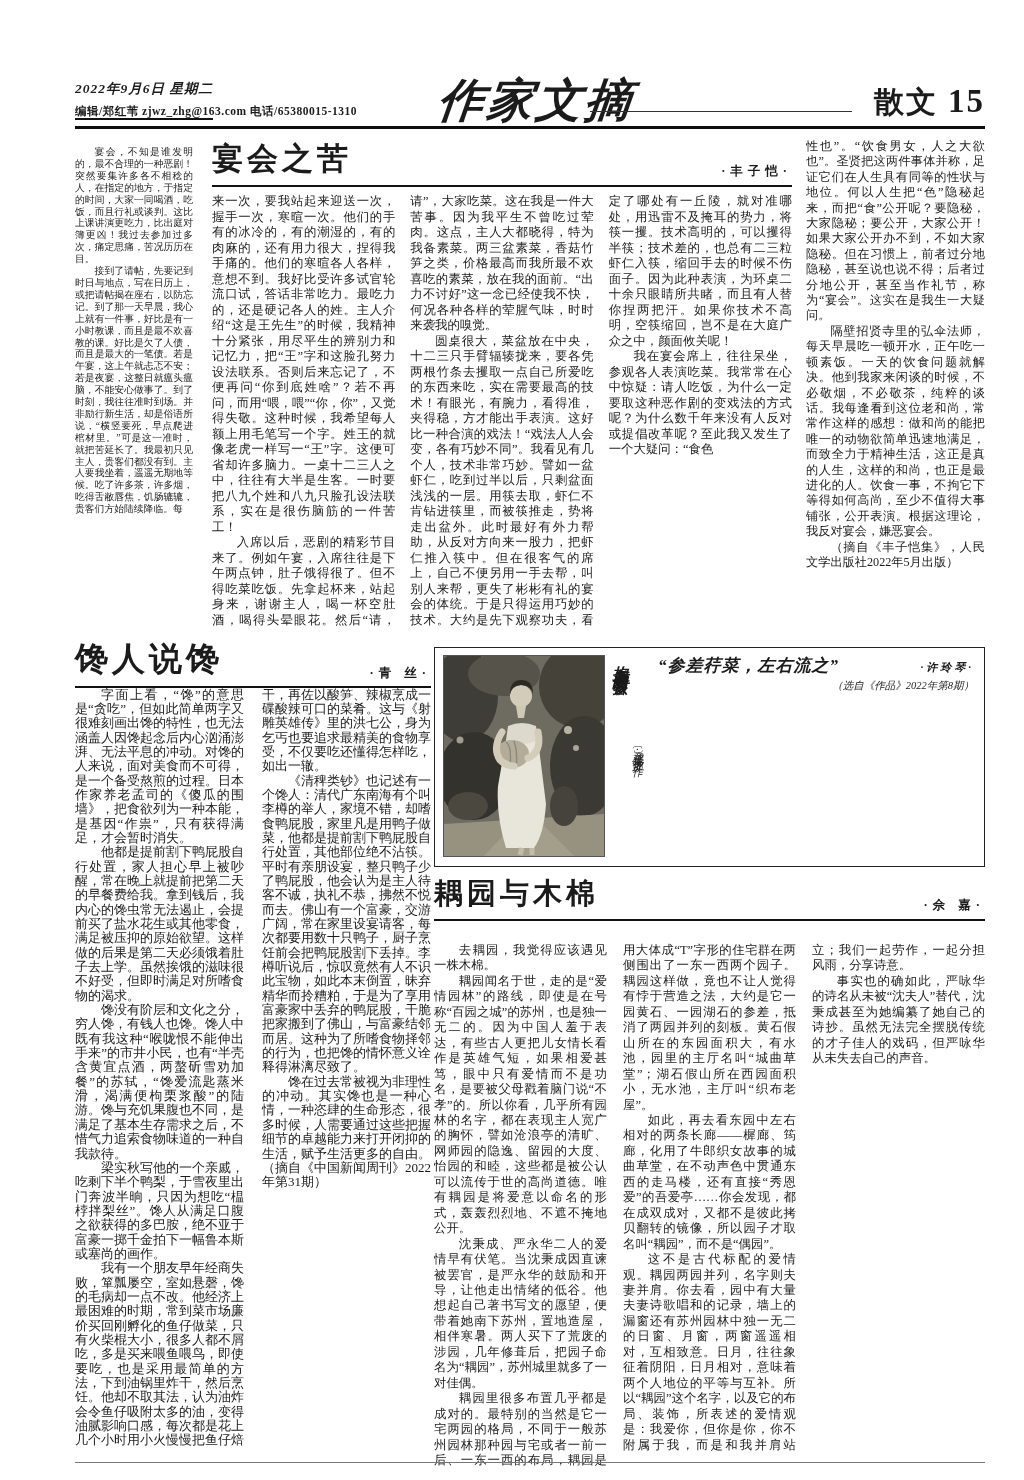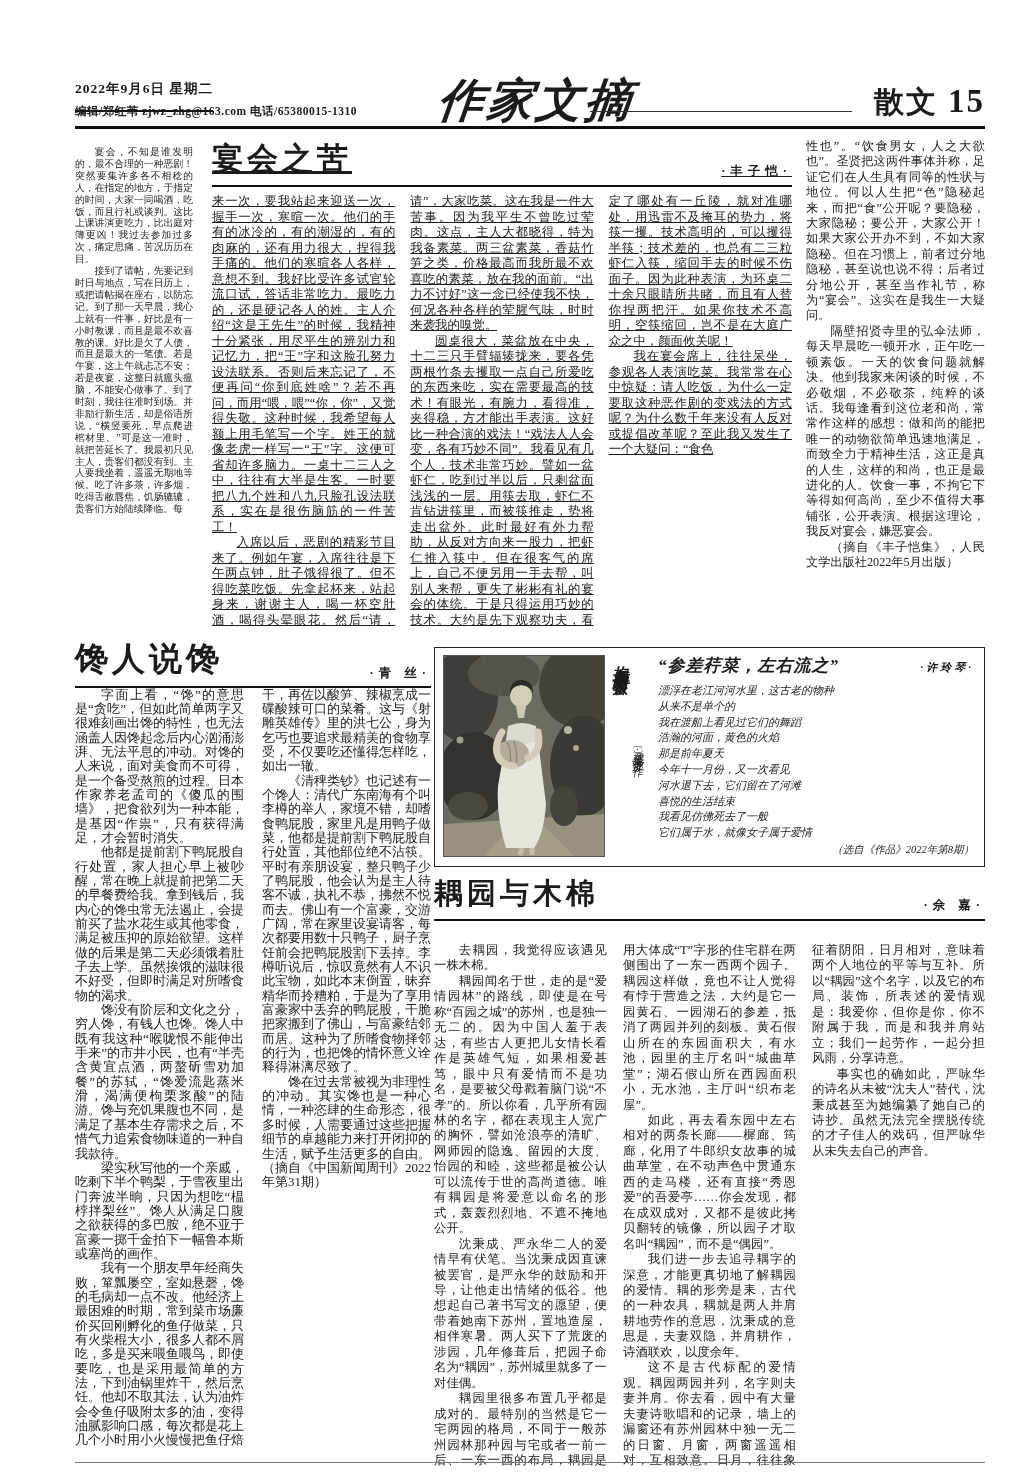--- a/index.html
+++ b/index.html
@@ -1,37 +1,37 @@
 <!DOCTYPE html>
 <html><head>
 <meta charset="utf-8">
 <style>
   html,body{margin:0;padding:0;background:#e8e8e6;}
   .page{position:relative;width:1024px;height:1480px;background:#ffffff;margin:0 auto;
         font-family:"Liberation Serif","DejaVu Serif",serif;color:#1b1b1b;overflow:hidden;}
   
   .hdr-date{position:absolute;left:75px;top:80px;font-size:13.5px;font-weight:bold;
-            letter-spacing:1px;border-bottom:2px solid #111;padding-bottom:12px;}
+            letter-spacing:1px;border-bottom:2px solid #111;padding-bottom:20px;font-style:italic;}
   .hdr-editor{position:absolute;left:75px;top:104px;font-size:11.5px;font-weight:bold;letter-spacing:.5px;}
   .masthead{position:absolute;left:438px;top:70px;font-size:46px;font-weight:900;font-style:italic;
             transform:skewX(-6deg);letter-spacing:3px;white-space:nowrap;}
   .hdr-midline{position:absolute;left:590px;top:111px;width:262px;height:1px;background:#333;}
   .hdr-right{position:absolute;right:39px;top:82px;font-size:30px;font-weight:900;letter-spacing:2px;white-space:nowrap;}
   .hdr-right .num{font-size:33px;margin-left:10px;}
   .hdr-rule{position:absolute;left:75px;top:126px;width:910px;height:3px;background:#0d0d0d;}
   
   .art-title{font-weight:900;letter-spacing:4px;white-space:nowrap;}
   .byline{font-size:12.5px;font-weight:bold;letter-spacing:5px;white-space:nowrap;}
   .title-rule{height:2px;background:#111;}
   .bodytext p{margin:0;text-indent:2em;text-align:justify;}
   .cont p:first-child{text-indent:0;}
   
   .bq-left{position:absolute;left:75px;top:146px;width:118px;height:486px;overflow:hidden;
            font-size:9.8px;line-height:11.9px;}
-  .bq-center{position:absolute;left:212px;top:140px;width:580px;text-decoration:underline;}
+  .bq-center{position:absolute;left:212px;top:140px;width:580px;}
   .bq-center .trow{display:flex;align-items:flex-end;justify-content:space-between;height:40px;}
   .bq-center .art-title{font-size:31px;}
   .bq-center .title-rule{margin-top:5px;}
   .bq-cols{margin-top:7px;height:438px;overflow:hidden;column-count:3;column-gap:15px;column-fill:auto;
            font-size:12.4px;line-height:15.5px;}
   .bq-right{position:absolute;left:806px;top:139px;width:179px;height:494px;overflow:hidden;
             font-size:12.2px;line-height:15.4px;}
   
   .chan{position:absolute;left:75px;top:646px;width:356px;}
   .chan .trow{display:flex;align-items:flex-end;justify-content:space-between;height:36px;}
@@ -150,48 +150,35 @@
       <div class="vcap-main">
         <span>抱着南瓜的女孩</span><span class="small">（局部，油画）</span>
       </div>
       <div class="vcap-artist">〔意〕浮士托·佐那罗 作</div>
     </div>
     <div class="poem">
       <div class="trow">
         <span class="poem-title">“参差荇菜，左右流之”</span>
         <span class="byline">·许玲琴·</span>
       </div>
-      <div class="poem-lines">
-          <p>漂浮在老江河河水里，这古老的物种</p>
-          <p>从来不是单个的</p>
-          <p>我在渡船上看见过它们的舞蹈</p>
-          <p>浩瀚的河面，黄色的火焰</p>
-          <p>那是前年夏天</p>
-          <p>今年十一月份，又一次看见</p>
-          <p>河水退下去，它们留在了河滩</p>
-          <p>喜悦的生活结束</p>
-          <p>我看见仿佛死去了一般</p>
-          <p>它们属于水，就像女子属于爱情</p>
-        </div>
       <div class="poem-attr">（选自《作品》2022年第8期）</div>
     </div>
   </div>
 
   <div class="ou">
     <div class="trow">
       <span class="art-title">耦园与木棉</span>
       <span class="byline">·佘 嘉·</span>
     </div>
     <div class="title-rule"></div>
     <div class="ou-cols bodytext">
         <p>去耦园，我觉得应该遇见一株木棉。</p>
         <p>耦园闻名于世，走的是“爱情园林”的路线，即使是在号称“百园之城”的苏州，也是独一无二的。因为中国人羞于表达，有些古人更把儿女情长看作是英雄气短，如果相爱甚笃，眼中只有爱情而不是功名，是要被父母戳着脑门说“不孝”的。所以你看，几乎所有园林的名字，都在表现主人宽广的胸怀，譬如沧浪亭的清旷、网师园的隐逸、留园的大度、怡园的和睦，这些都是被公认可以流传于世的高尚道德。唯有耦园是将爱意以命名的形式，轰轰烈烈地、不遮不掩地公开。</p>
         <p>沈秉成、严永华二人的爱情早有伏笔。当沈秉成因直谏被罢官，是严永华的鼓励和开导，让他走出情绪的低谷。他想起自己著书写文的愿望，便带着她南下苏州，置地造屋，相伴寒暑。两人买下了荒废的涉园，几年修葺后，把园子命名为“耦园”，苏州城里就多了一对佳偶。</p>
         <p>耦园里很多布置几乎都是成对的。最特别的当然是它一宅两园的格局，不同于一般苏州园林那种园与宅或者一前一后、一东一西的布局，耦园是用大体成“T”字形的住宅群在两侧围出了一东一西两个园子。耦园这样做，竟也不让人觉得有悖于营造之法，大约是它一园黄石、一园湖石的参差，抵消了两园并列的刻板。黄石假山所在的东园面积大，有水池，园里的主厅名叫“城曲草堂”；湖石假山所在西园面积小，无水池，主厅叫“织布老屋”。</p>
         <p>如此，再去看东园中左右相对的两条长廊——樨廊、筠廊，化用了牛郎织女故事的城曲草堂，在不动声色中贯通东西的走马楼，还有直接“秀恩爱”的吾爱亭……你会发现，都在成双成对，又都不是彼此拷贝翻转的镜像，所以园子才取名叫“耦园”，而不是“偶园”。</p>
-        <p>我们进一步去追寻耦字的深意，才能更真切地了解耦园的爱情。耦的形旁是耒，古代的一种农具，耦就是两人并肩耕地劳作的意思，沈秉成的意思是，夫妻双隐，并肩耕作，诗酒联欢，以度余年。</p>
         <p>这不是古代标配的爱情观。耦园两园并列，名字则夫妻并肩。你去看，园中有大量夫妻诗歌唱和的记录，墙上的漏窗还有苏州园林中独一无二的日窗、月窗，两窗遥遥相对，互相致意。日月，往往象征着阴阳，日月相对，意味着两个人地位的平等与互补。所以“耦园”这个名字，以及它的布局、装饰，所表述的爱情观是：我爱你，但你是你，你不附属于我，而是和我并肩站立；我们一起劳作，一起分担风雨，分享诗意。</p>
         <p>事实也的确如此，严咏华的诗名从未被“沈夫人”替代，沈秉成甚至为她编纂了她自己的诗抄。虽然无法完全摆脱传统的才子佳人的戏码，但严咏华从未失去自己的声音。</p>
       </div>
   </div>
 
   <div class="bottom-rule"></div>
 </div>
 
 </body></html>

